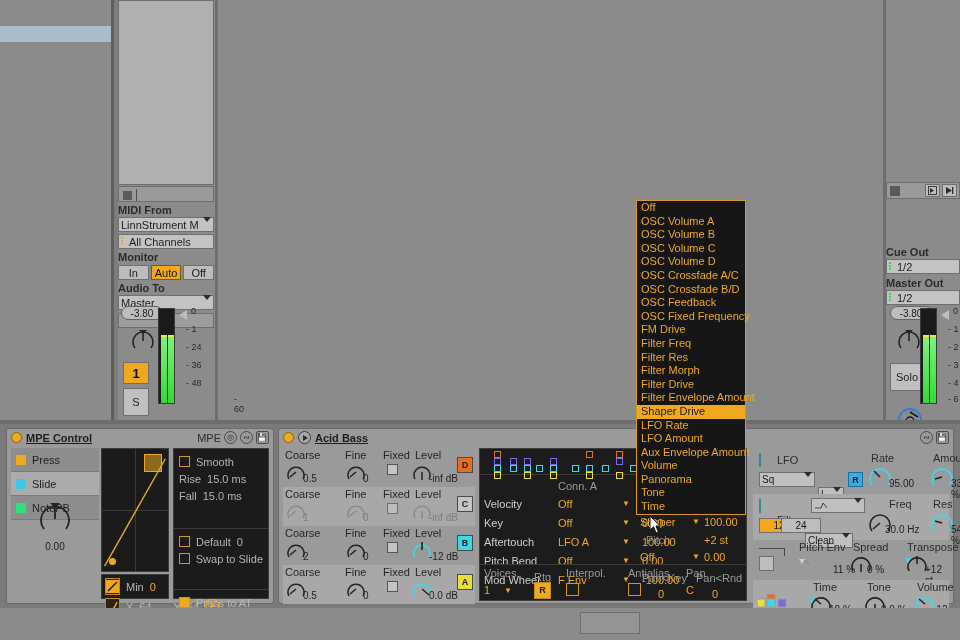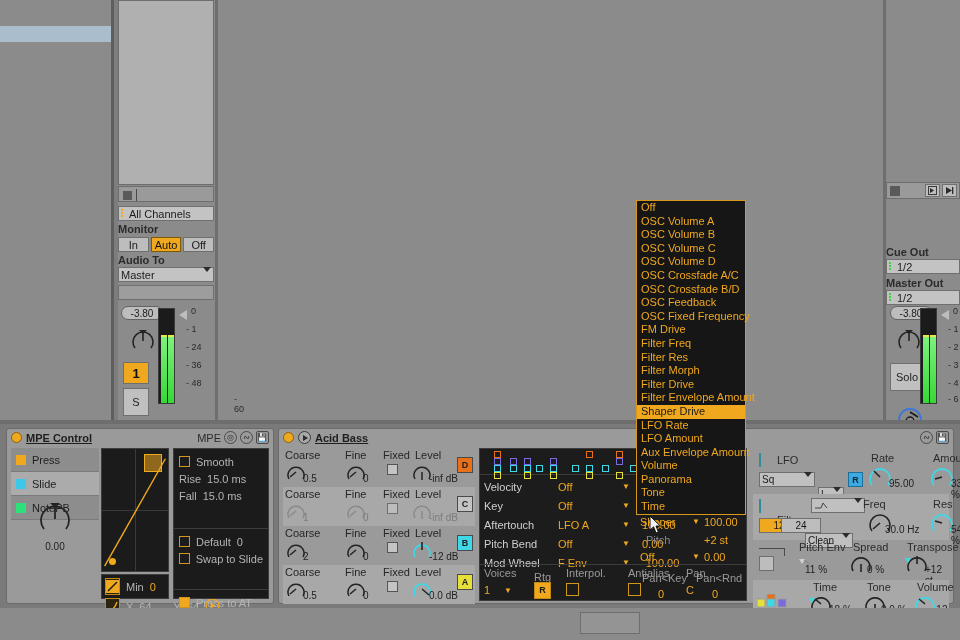--- a/index.html
+++ b/index.html
@@ -212,20 +212,27 @@
   <div class="abs" style="left:114px;top:0;width:4px;height:420px;background:#7d7d7d;"></div>
 
   <div class="abs track-col">
     <div class="clipslots"></div>
     <div class="track-stopbar">
       <div class="stopsq"></div>
       <div class="stopline"></div>
     </div>
 
     <div class="io-panel">
+      <div class="io-row">
+        <div class="io-title">MIDI From</div>
+        <div class="io-chooser">
+          <span>LinnStrument M</span>
+          <span class="caret"><span class="caret-d"></span></span>
+        </div>
+      </div>
       <div class="io-chooser" style="margin-top:2px;">
         <span class="ch-dots">
             <i></i>
             <i></i>
             <i></i>
           </span>
         <span>All Channels</span>
       </div>
       <div class="io-title" style="margin-top:2px;">Monitor</div>
       <div class="mon-btns">
@@ -646,20 +653,25 @@
             <i style="left:186px;top:9px;border-color:#3ed8e8;"></i>
             <i style="left:198px;top:9px;border-color:#7a6ae0;"></i>
             <i style="left:198px;top:16px;border-color:#e8e03a;"></i>
             <i style="left:210px;top:9px;border-color:#7a6ae0;"></i>
             <i style="left:224px;top:9px;border-color:#3ed8e8;"></i>
             <i style="left:236px;top:9px;border-color:#7a6ae0;"></i>
             <i style="left:236px;top:16px;border-color:#e8e03a;"></i>
             <i style="left:250px;top:9px;border-color:#3ed8e8;"></i>
           </div>
           <div class="mod-grid">
+            <div class="mod-hdr">
+              <span style="width:74px;"></span>
+              <span style="width:84px;">Conn. A</span>
+              <span style="width:60px;">Amt. A</span>
+            </div>
             <div class="mod-r">
               <span class="n">Velocity</span>
               <span class="c">Off</span>
               <span class="dd">▼</span>
               <span class="a">0.00</span>
             </div>
             <div class="mod-r">
               <span class="n">Key</span>
               <span class="c">Off</span>
               <span class="dd">▼</span>
@@ -745,21 +757,21 @@
                   <path d="M1 7 L7 7 L9 2 L13 7" fill="none" stroke="#444" stroke-width="1"></path>
                 </svg>
               <span class="caret"><span class="caret-d"></span></span>
             </div>
             <div class="abs tog on" style="left:6px;top:24px;">12</div>
             <div class="abs tog" style="left:28px;top:24px;">24</div>
             <div class="abs sel-box" style="left:52px;top:24px;width:48px;">
               <span>Clean</span>
               <span class="caret"><span class="caret-d"></span></span>
             </div>
-            <div class="abs lbl" style="left:110px;top:4px;">Freq</div>
+            <div class="abs lbl" style="left:136px;top:4px;">Freq</div>
             <div class="abs" style="left:114px;top:16px;">
               <svg width="26" height="26" viewBox="0 0 26 26">
                   <path d="M5 21 A10 10 0 1 1 21 21" fill="none" stroke="#232323" stroke-width="1.6"></path>
                   <line x1="13" y1="13" x2="6" y2="19" stroke="#232323" stroke-width="1.6"></line>
                 </svg>
             </div>
             <div class="abs knobval" style="left:132px;top:30px;">30.0 Hz</div>
             <div class="abs lbl" style="left:180px;top:4px;">Res</div>
             <div class="abs" style="left:176px;top:16px;">
               <svg width="26" height="26" viewBox="0 0 26 26">
@@ -774,21 +786,21 @@
             <div class="abs" style="left:6px;top:8px;width:26px;height:3px;border-top:1px solid #4a4a4a;border-right:1px solid #4a4a4a;height:8px;"></div>
             <div class="abs" style="left:6px;top:16px;width:15px;height:15px;border:1px solid #6f6f6f;background:#bdbdbd;"></div>
             <div class="abs lbl" style="left:46px;top:1px;">Pitch Env</div>
             <div class="abs" style="left:44px;top:12px;">
               <svg width="24" height="24" viewBox="0 0 24 24">
                   <path d="M4 19 A9 9 0 1 1 20 19" fill="none" stroke="#9a9a9a" stroke-width="1.6"></path>
                   <line x1="12" y1="12" x2="6" y2="7" stroke="#8a8a8a" stroke-width="1.5"></line>
                   <polygon points="2,7 8,7 5,12" fill="#cfcfcf"></polygon>
                 </svg>
             </div>
-            <div class="abs knobval" style="left:52px;top:24px;">11 %</div>
+            <div class="abs knobval" style="left:80px;top:24px;">11 %</div>
             <div class="abs lbl" style="left:100px;top:1px;">Spread</div>
             <div class="abs" style="left:96px;top:12px;">
               <svg width="24" height="24" viewBox="0 0 24 24">
                   <path d="M4 19 A9 9 0 1 1 20 19" fill="none" stroke="#232323" stroke-width="1.6"></path>
                   <line x1="12" y1="12" x2="12" y2="20" stroke="#232323" stroke-width="1.6"></line>
                 </svg>
             </div>
             <div class="abs knobval" style="left:114px;top:24px;">0 %</div>
             <div class="abs lbl" style="left:154px;top:1px;">Transpose</div>
             <div class="abs" style="left:152px;top:12px;">

